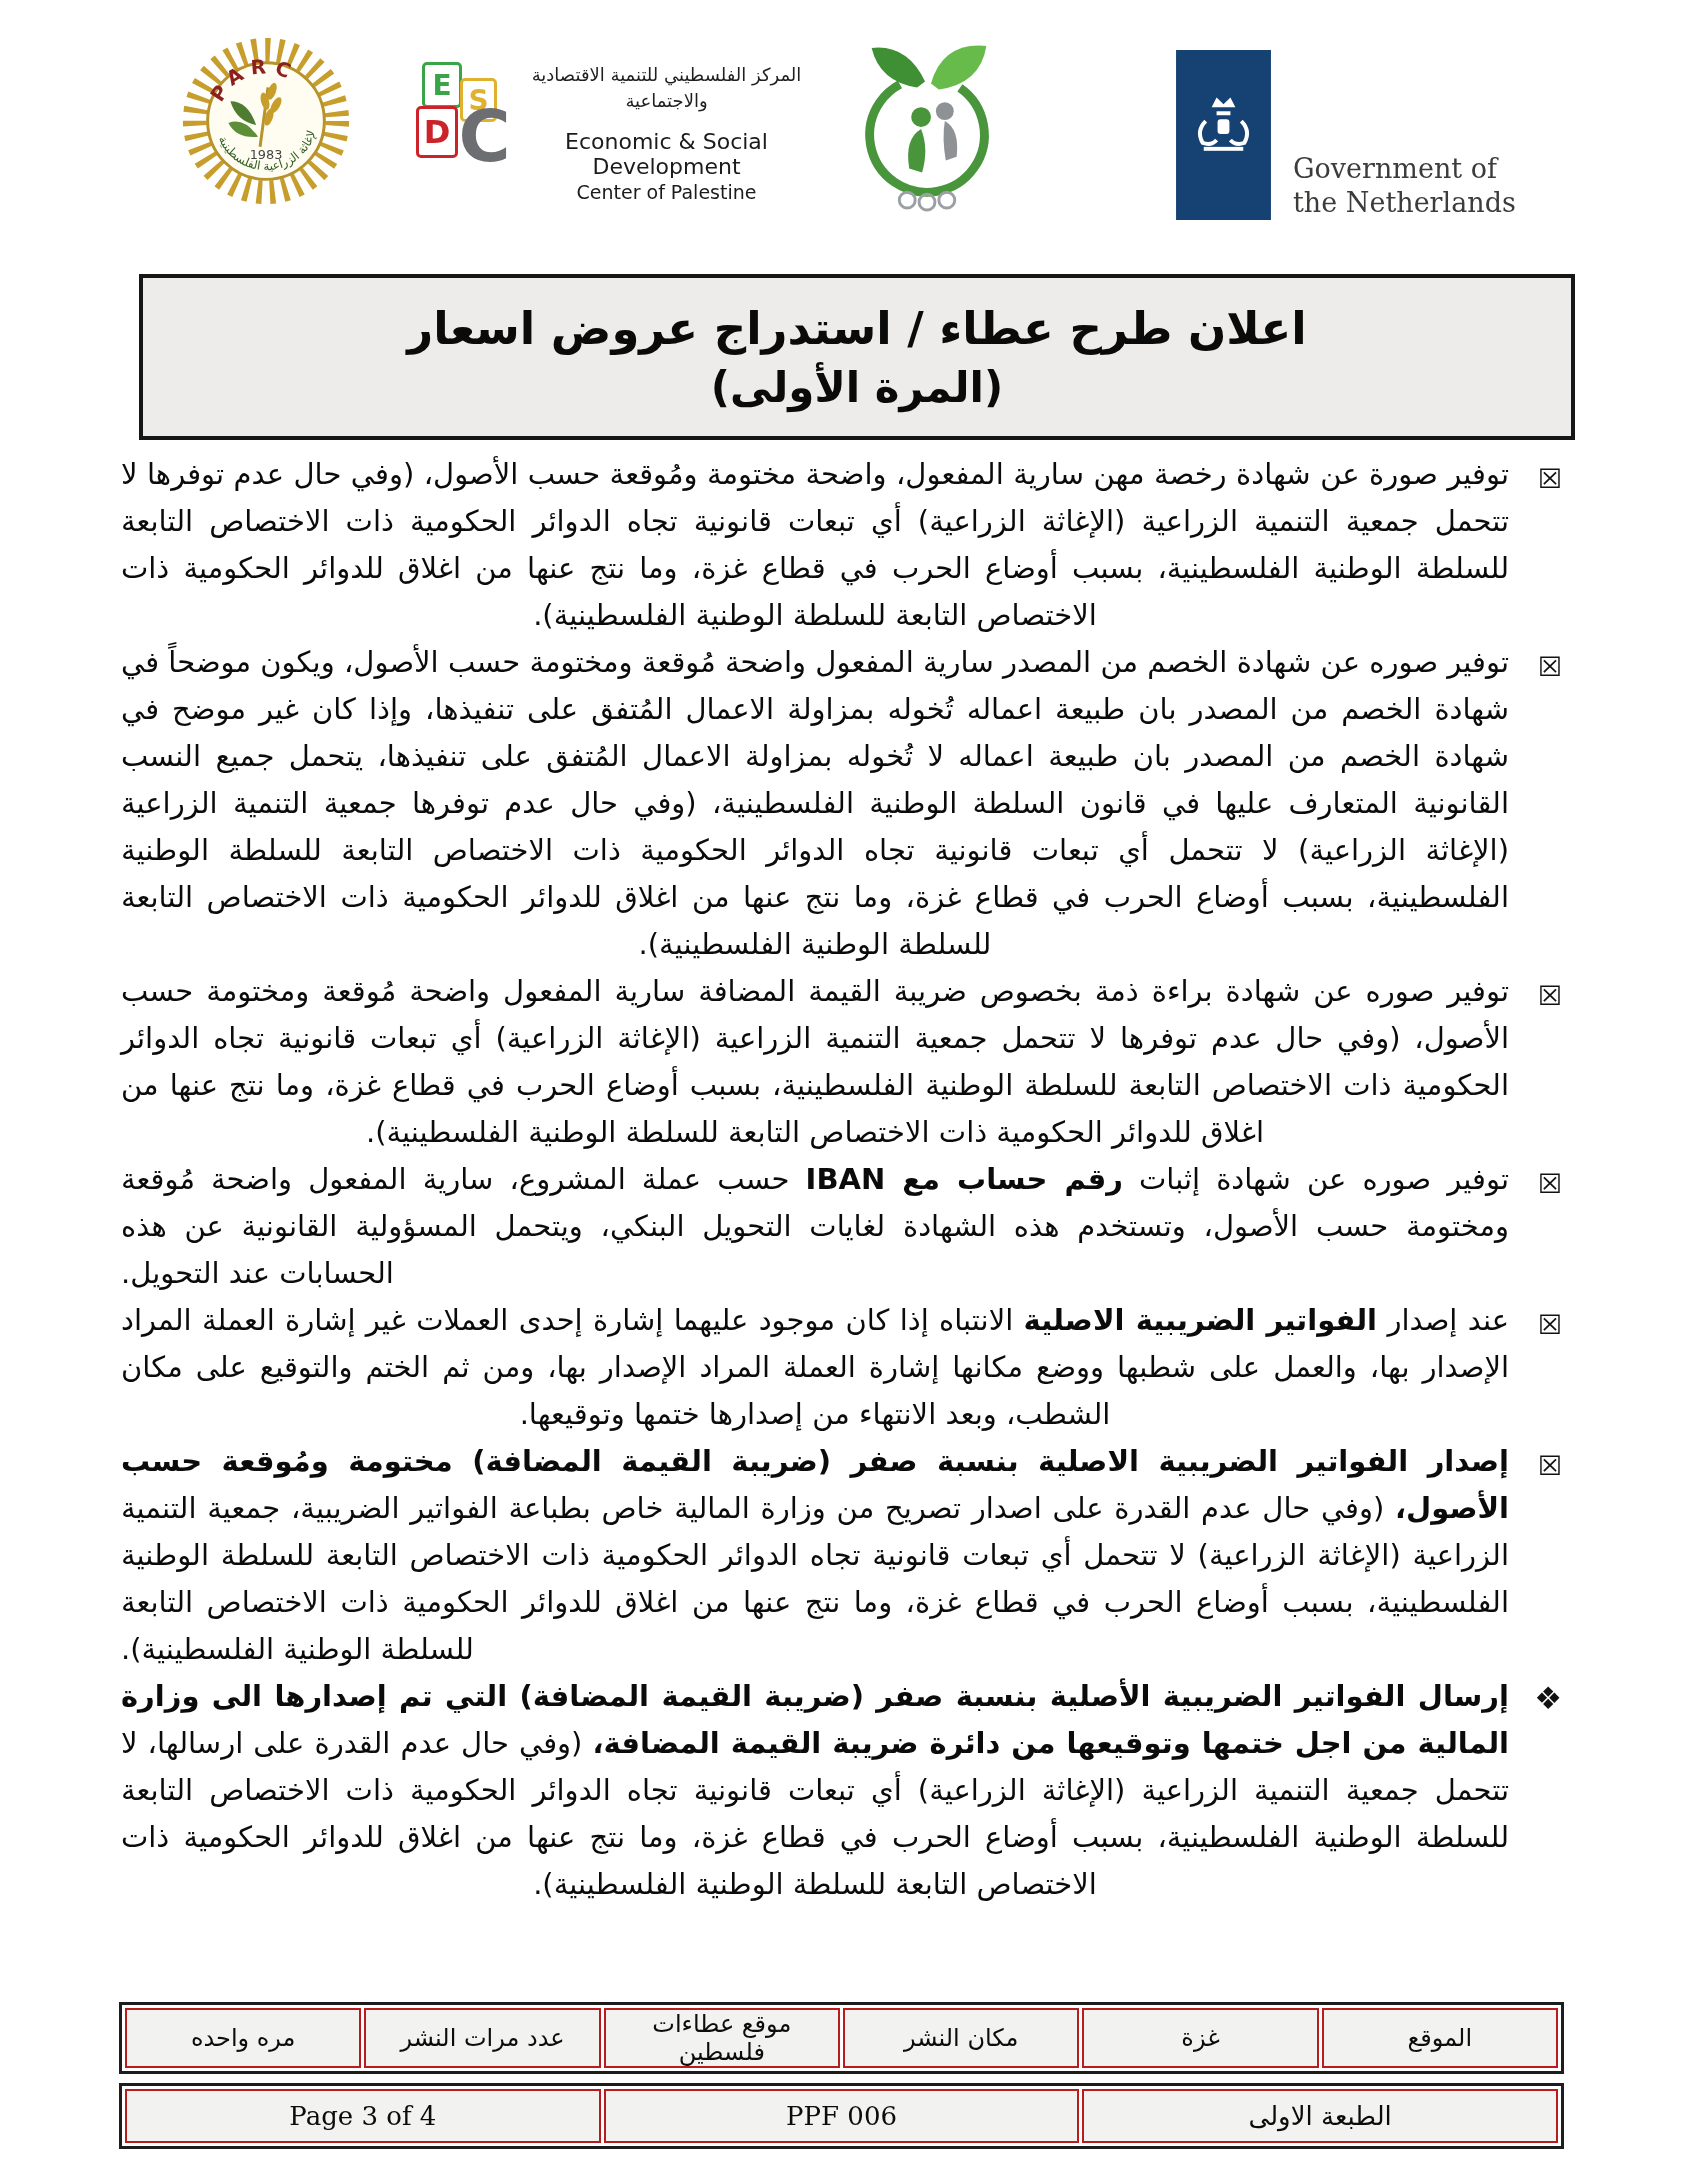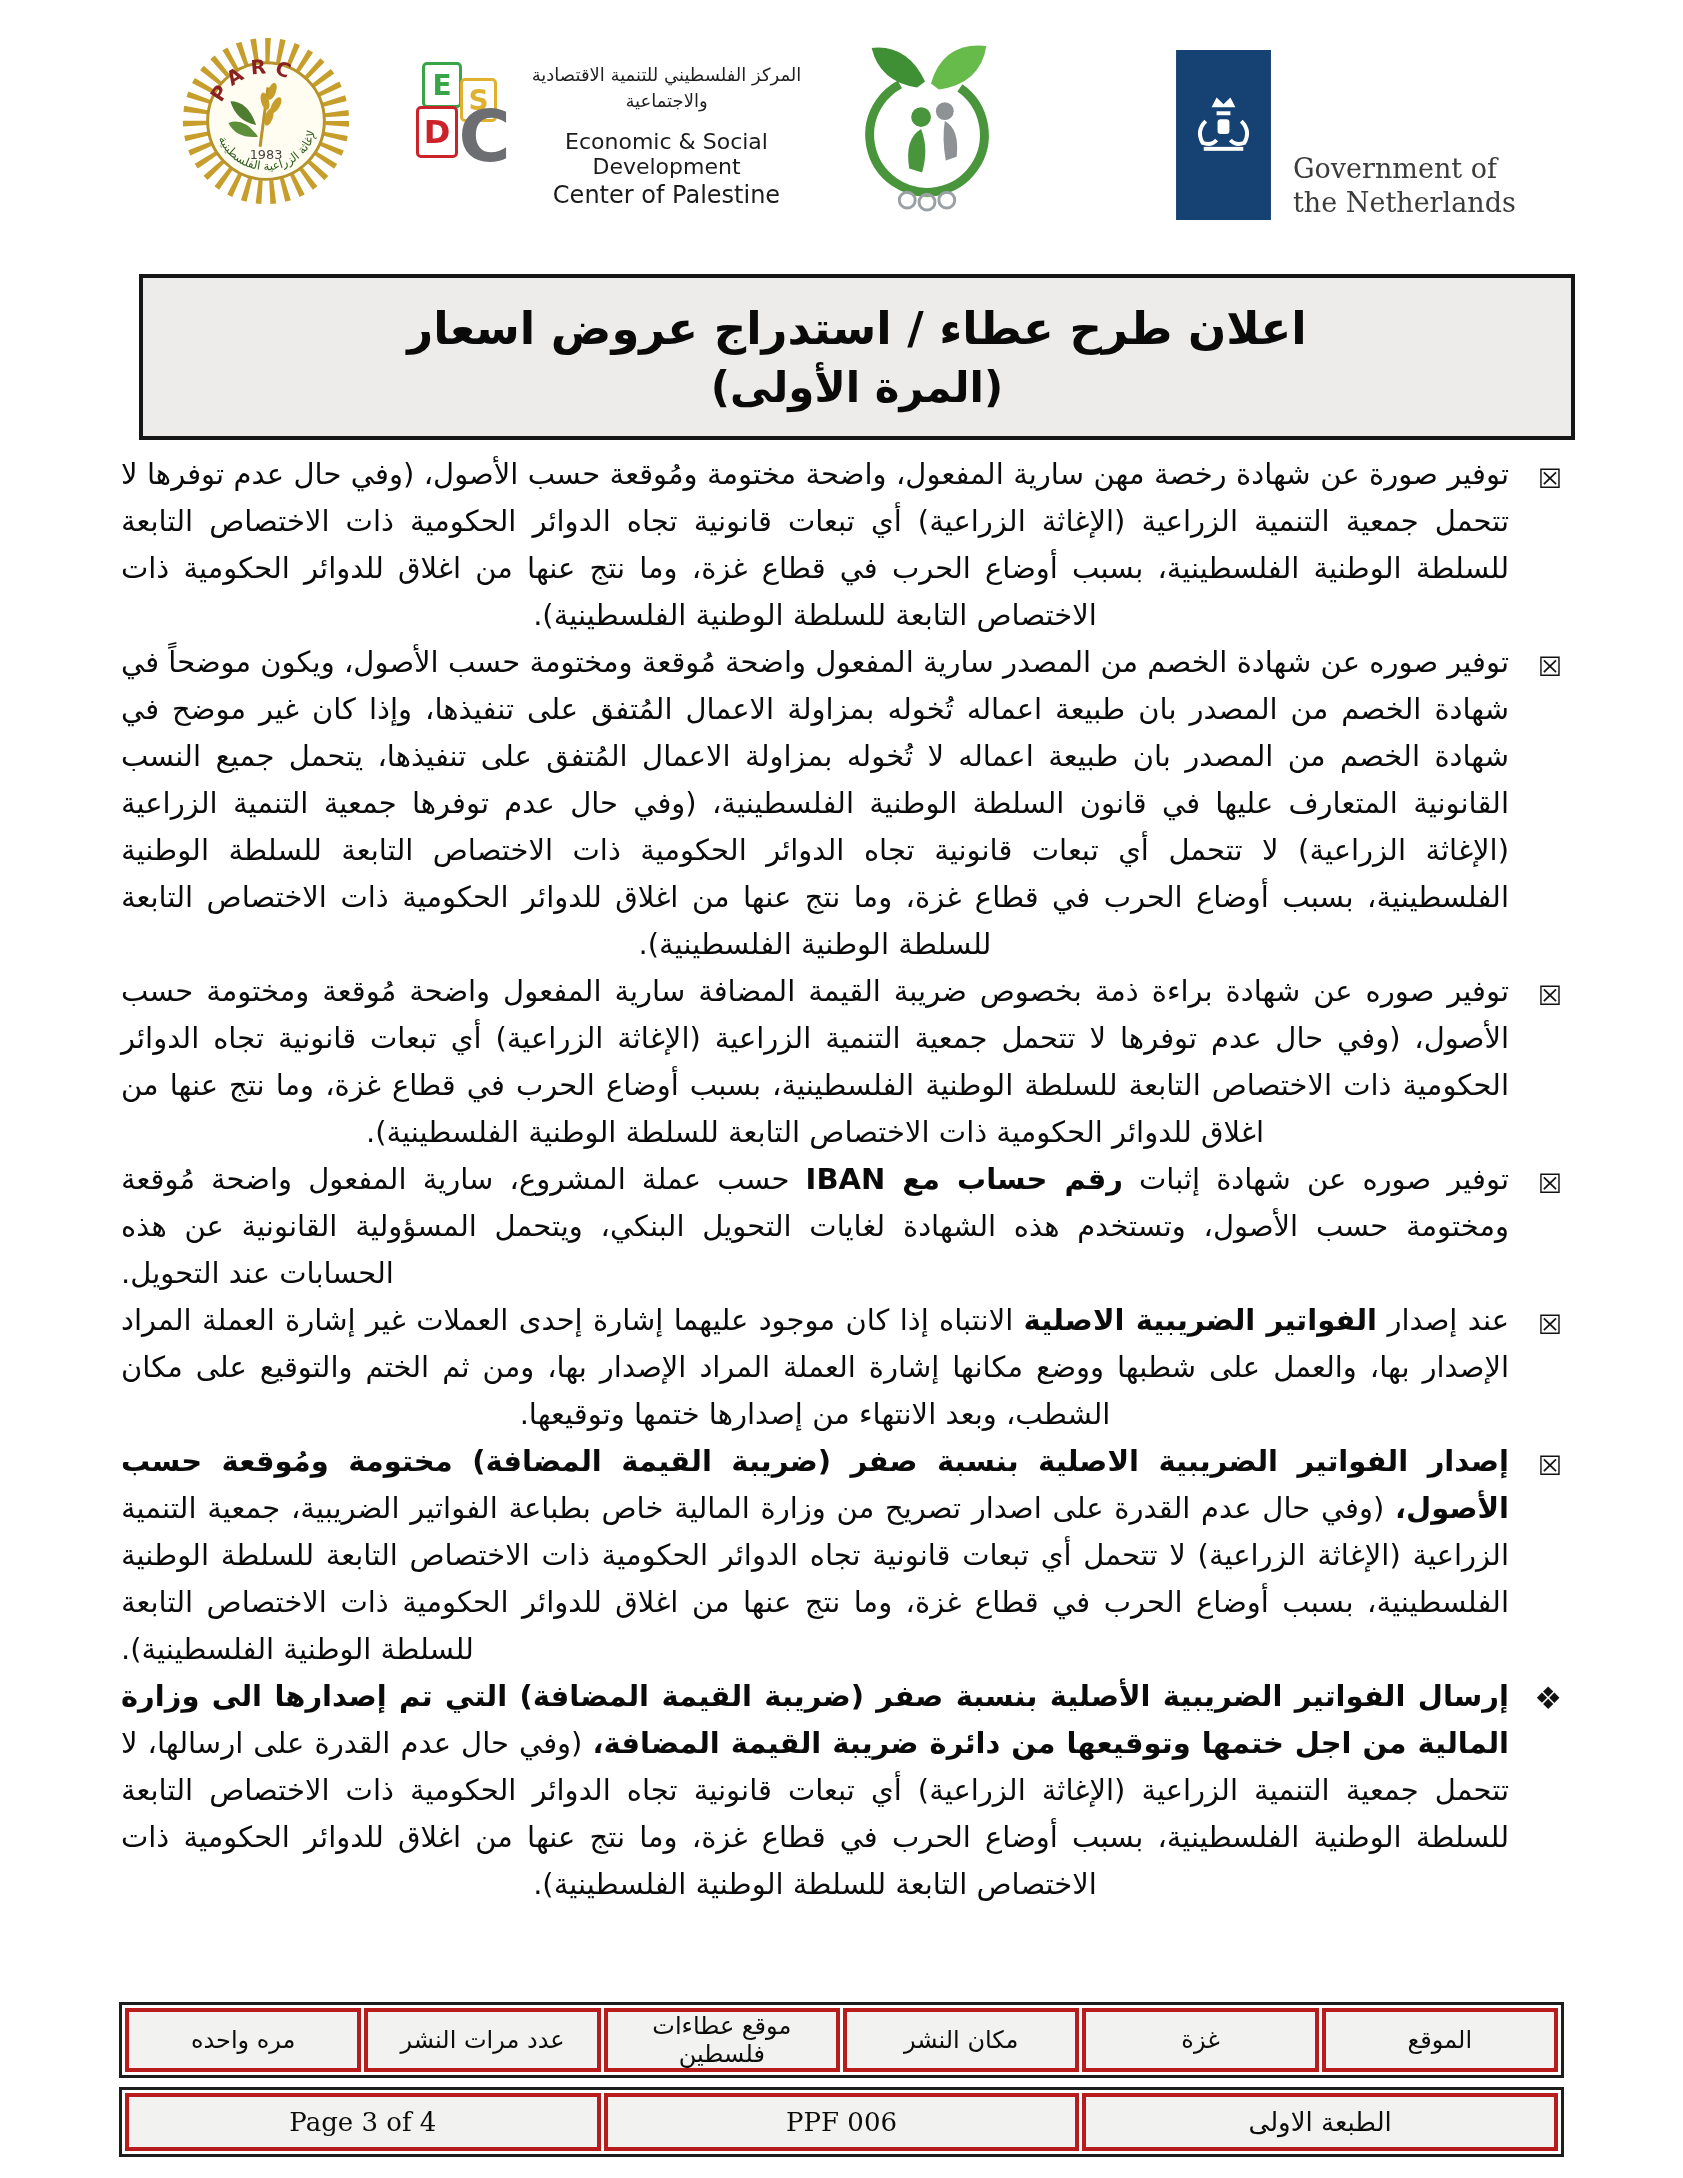--- a/index.html
+++ b/index.html
@@ -14,21 +14,21 @@
   .esdc-letters{position:relative;width:103px;height:111px;flex:0 0 auto;}
   .esdc-letters span{position:absolute;display:flex;align-items:center;justify-content:center;
       font-weight:bold;font-family:"DejaVu Sans",sans-serif;}
   .esdc-e{left:6px;top:0;width:34px;height:40px;border:3px solid #3aa548;color:#3aa548;font-size:28px;border-radius:5px;background:#fff;}
   .esdc-s{left:44px;top:16px;width:31px;height:38px;border:3px solid #e0b12f;color:#e0b12f;font-size:28px;border-radius:5px;background:#fff;}
   .esdc-d{left:0;top:44px;width:36px;height:46px;border:3px solid #cc2229;color:#cc2229;font-size:32px;border-radius:5px;background:#fff;}
   .esdc-c{left:34px;top:40px;width:69px;height:69px;color:#6d6e71;font-size:71px;font-weight:bold;}
   .esdc-textcol{display:flex;flex-direction:column;justify-content:center;width:275px;}
   .esdc-ar{direction:rtl;font-size:18px;color:#1f1f1f;text-align:center;line-height:26px;}
   .esdc-en1{font-size:22px;color:#1b1b1b;text-align:center;margin-top:15px;}
-  .esdc-en2{font-size:24px;color:#1b1b1b;text-align:center;margin-top:2px;}
+  .esdc-en2{font-size:19px;color:#1b1b1b;text-align:center;margin-top:2px;}
   .logo-green{left:721px;top:8px;}
   .logo-ministry{left:907px;top:22px;width:119px;text-align:center;}
   .ministry-caption{display:block;font-size:16px;color:#33363c;margin-top:2px;direction:rtl;}
   .logo-nl{left:1057px;top:22px;display:flex;align-items:flex-end;gap:22px;}
   .nl-text{display:flex;flex-direction:column;font-family:"DejaVu Serif",serif;
            font-size:27px;line-height:34px;color:#3c3c3b;}
 
   
   .title-box{position:absolute;left:127px;top:274px;width:1436px;height:166px;
       background:#edecea;border:4px solid #161616;box-sizing:border-box;
@@ -45,21 +45,21 @@
   .item.diamond .marker{font-size:31px;top:2px;}
   .item .text{display:block;text-align:justify;text-align-last:center;}
   #body-list .item:nth-child(4) .text,
   #body-list .item:nth-child(6) .text{text-align-last:left;}
   .item b{font-weight:bold;}
 
   
   .footer{position:absolute;left:119px;top:2002px;width:1445px;}
   .footer table{width:100%;border-collapse:separate;border-spacing:3px;
       border:3px solid #1d1d1d;background:#ffffff;table-layout:fixed;direction:rtl;}
-  .footer td{border:4px solid #b91c1c;background:#f2f2f0;text-align:center;
+  .footer td{border:2px solid #b91c1c;background:#f2f2f0;text-align:center;
       font-size:24px;height:38px;padding:0 8px;overflow:hidden;}
   #meta-table{margin-top:9px;}
   #meta-table td{height:50px;font-size:26px;}
   .meta-ppf{font-family:"DejaVu Serif",serif;direction:ltr;}
   .meta-page{font-family:"DejaVu Serif",serif;direction:ltr;text-align:left;padding-left:14px;}
 </style>
 </head>
 <body>
 
 <div class="page">

